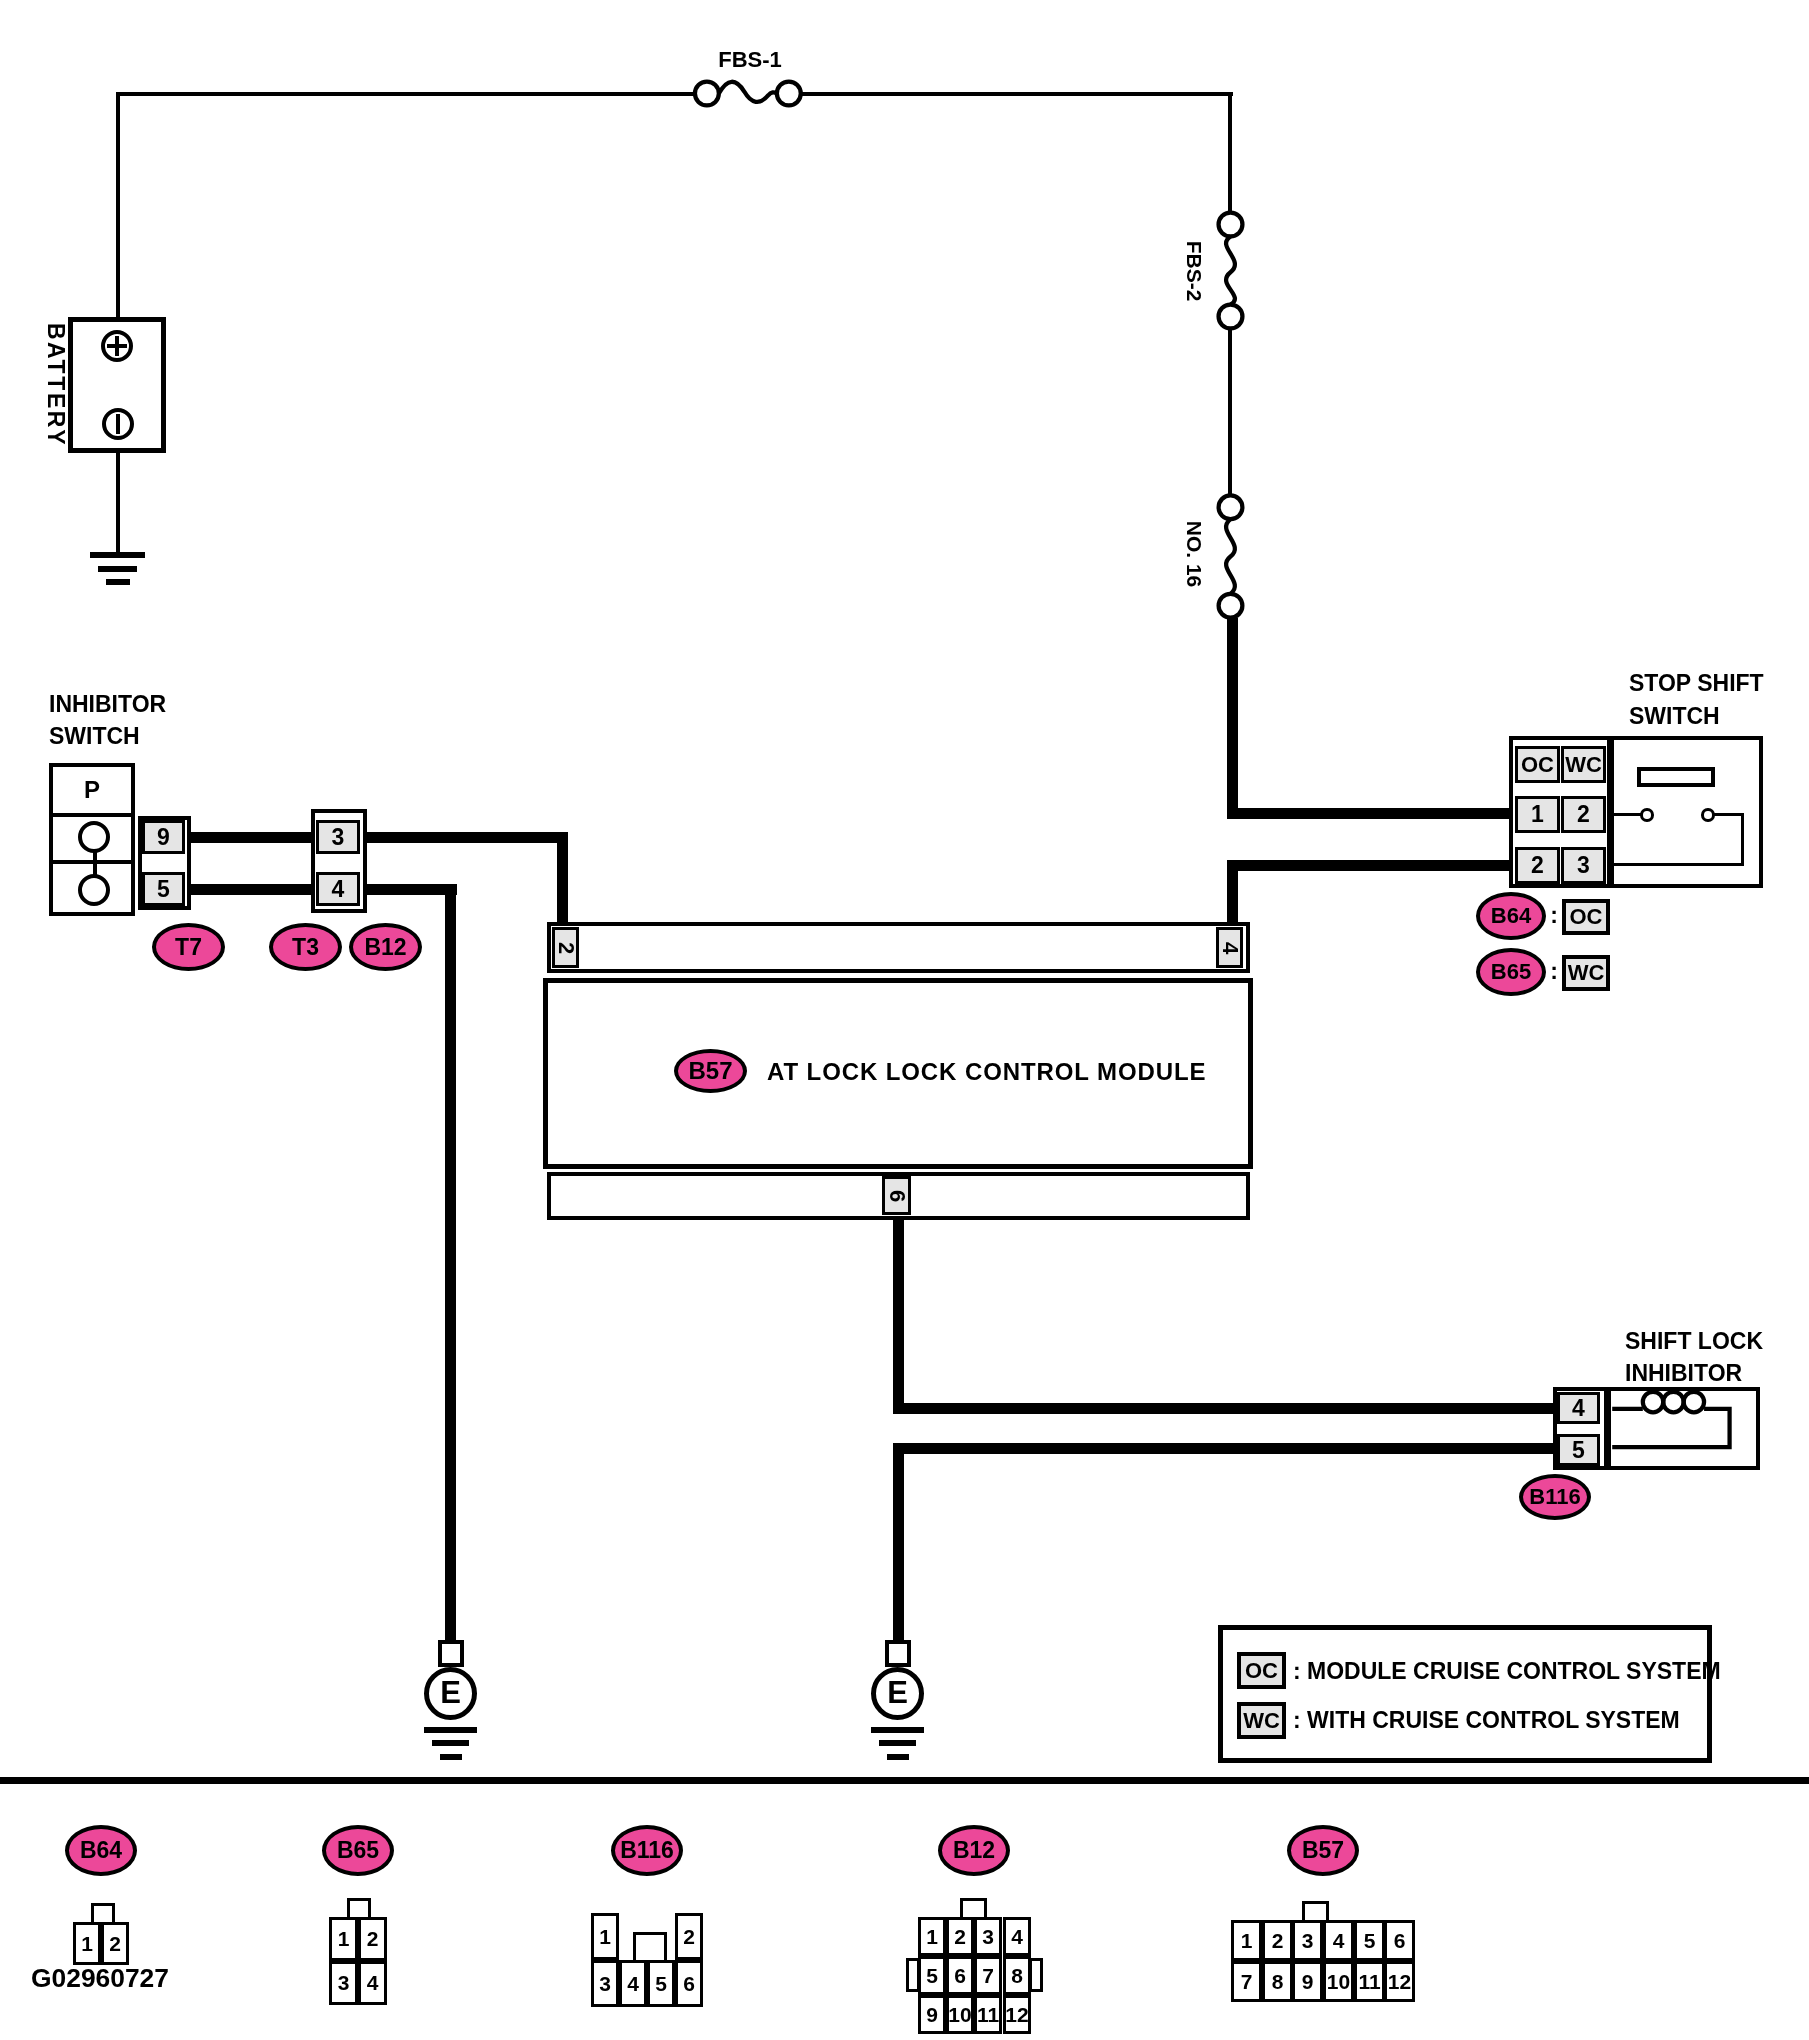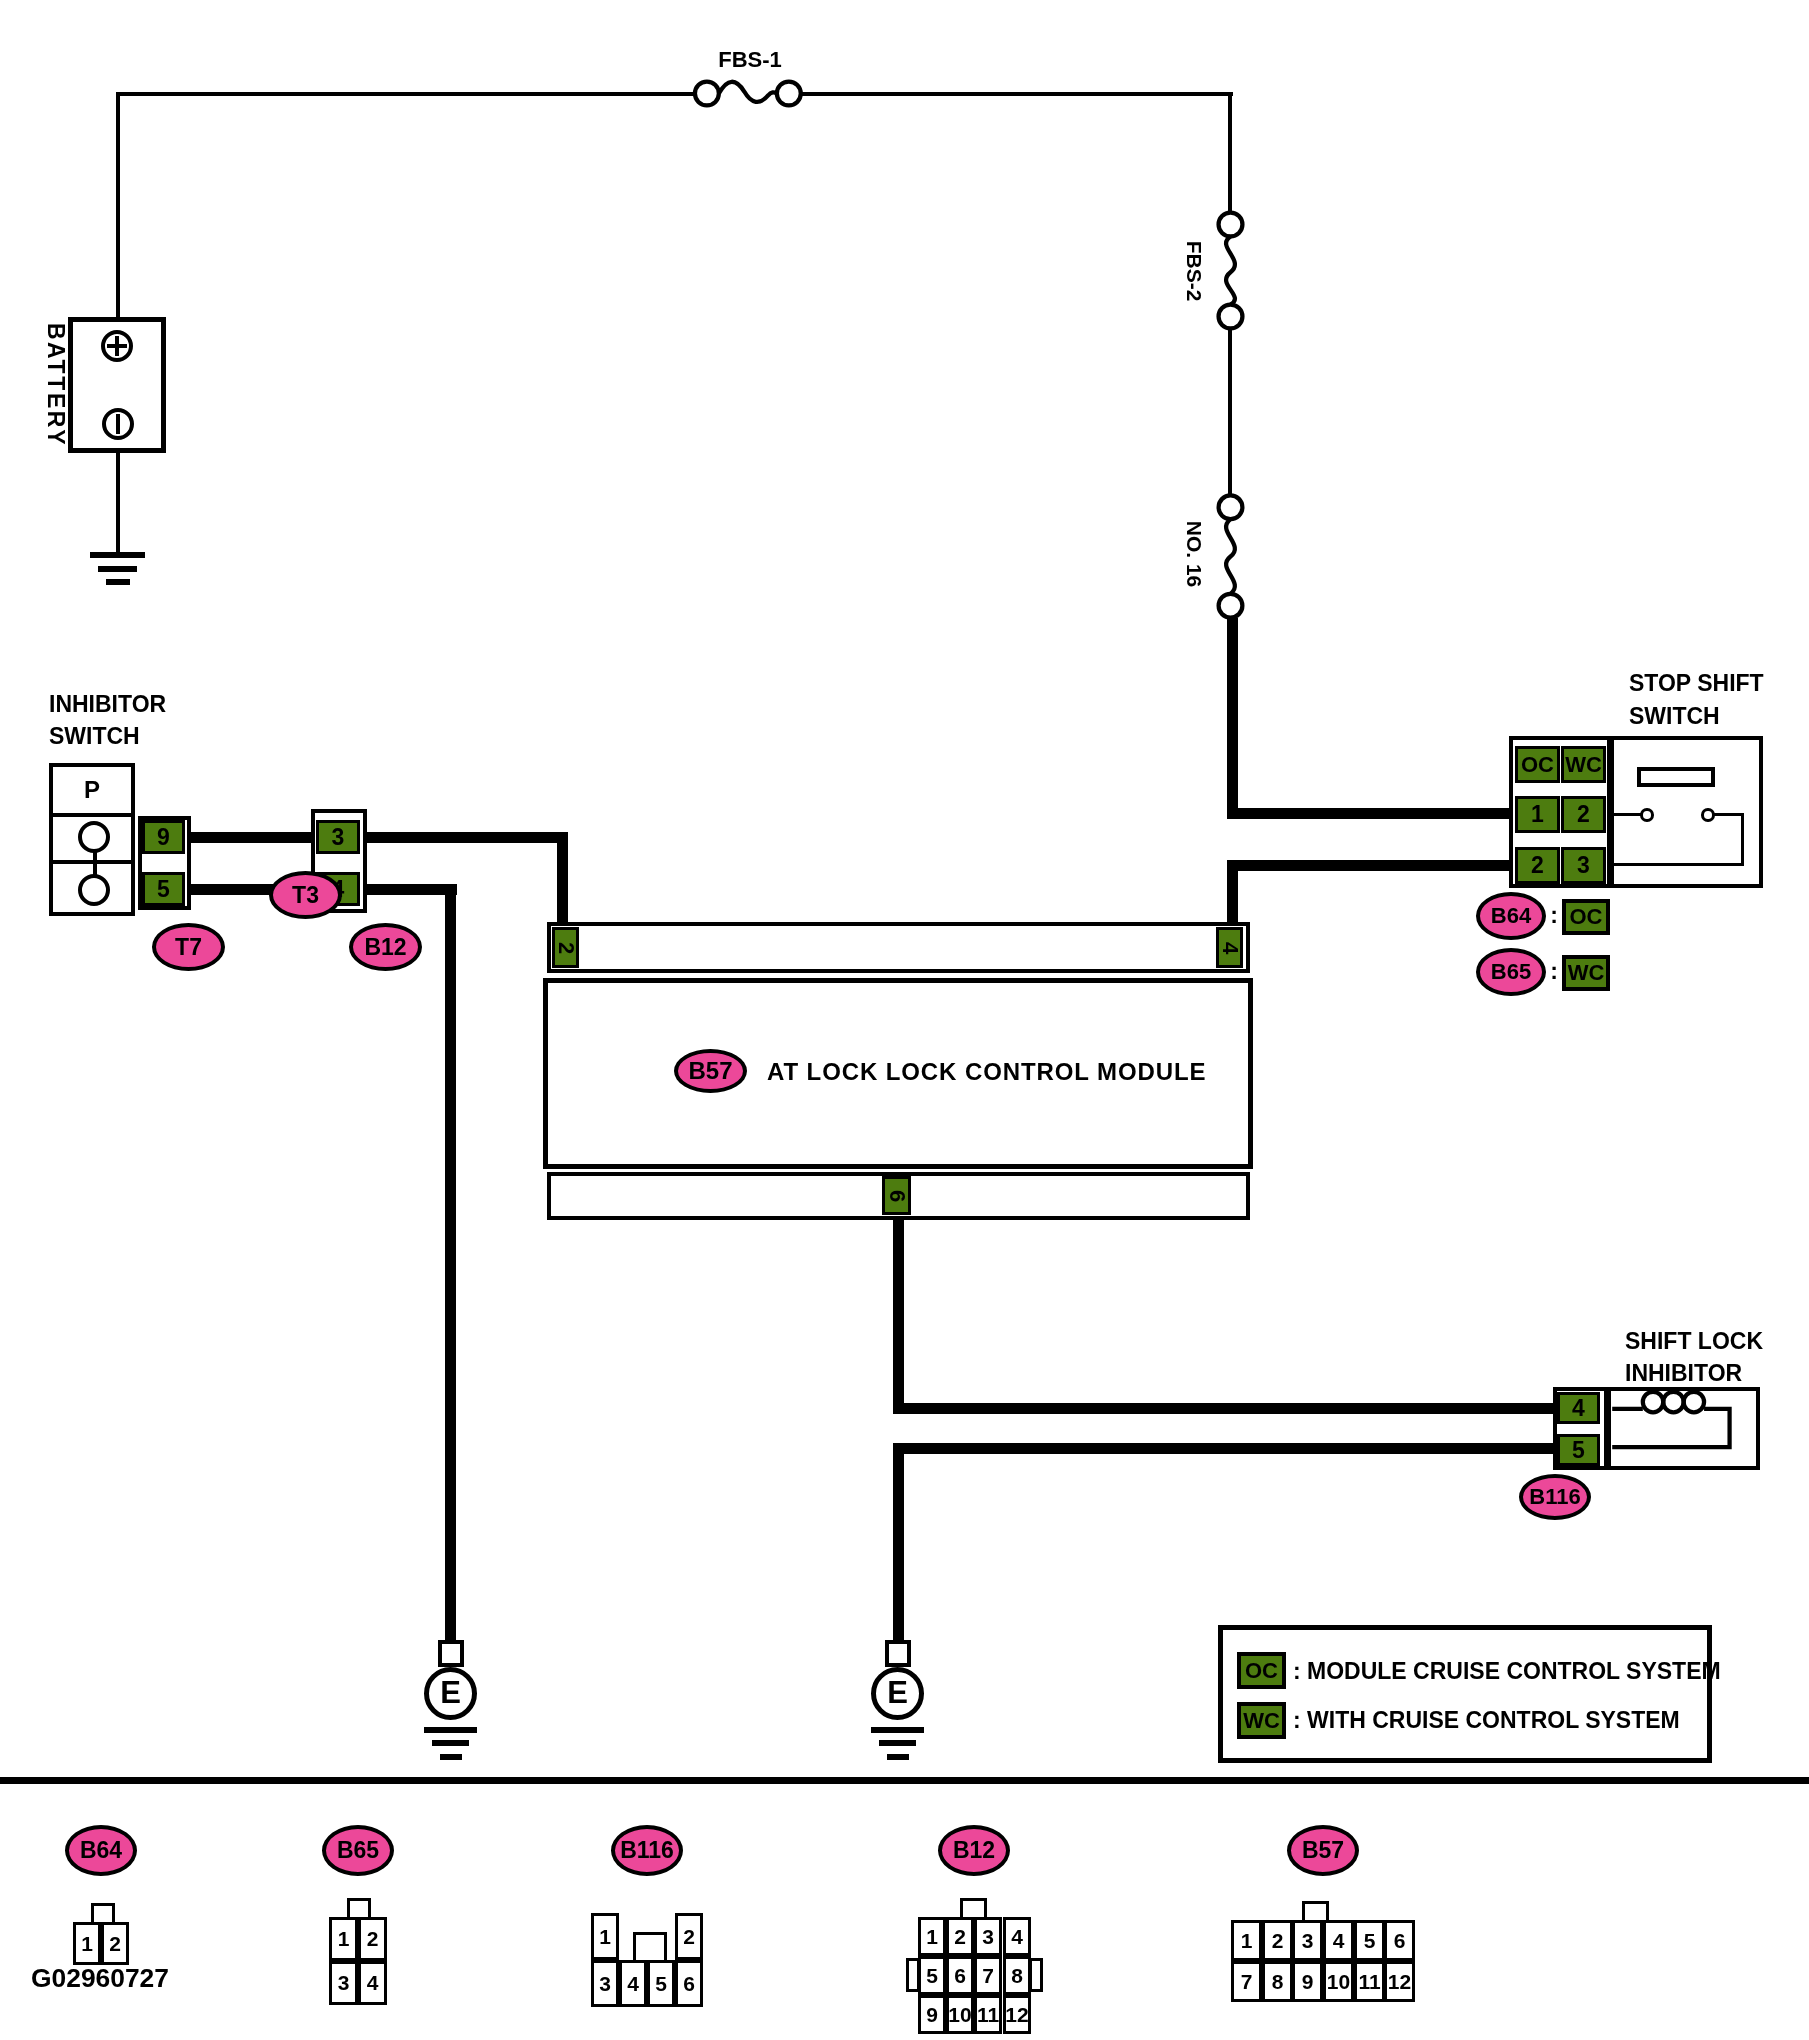--- a/index.html
+++ b/index.html
@@ -2,21 +2,21 @@
 <html style="font-size:13.6px"><head>
 <meta charset="utf-8">
 <style>
   html,body{margin:0;padding:0;background:#fff;}
   .stage{position:relative;width:1809px;height:2040px;background:#ffffff;overflow:hidden;
          font-family:"Liberation Sans",sans-serif;font-weight:bold;color:#000;}
   .wire{position:absolute;background:#000;}
   .box{position:absolute;border:4.3px solid #000;background:#fff;box-sizing:border-box;}
   .box.th6{border-width:5.1px;}
   .box.th4{border-width:3.4px;}
-  .cell{position:absolute;border:3.4px solid #000;background:#4d7c0f;box-sizing:border-box;
+  .cell{position:absolute;border:3.4px solid #000;background:#e5e5e5;box-sizing:border-box;
         display:flex;align-items:center;justify-content:center;font-size:23px;}
   .oval{position:absolute;border:4.3px solid #000;border-radius:50%;background:#ec4899;box-sizing:border-box;
         display:flex;align-items:center;justify-content:center;font-size:23px;}
   .lbl{position:absolute;font-size:23px;white-space:nowrap;line-height:1.1;}
   .lbl.center{transform:translate(-50%,-50%);}
   .lbl.vcenter{transform:translate(0,-50%);}
   .rot90{transform:translate(-50%,-50%) rotate(90deg);transform-origin:center;}
   .circ{position:absolute;border:4.3px solid #000;border-radius:50%;background:#fff;box-sizing:border-box;}
   .bar{position:absolute;background:#000;}
   svg{position:absolute;overflow:visible;}
@@ -93,21 +93,21 @@
   <div class="circ" style="left:78px;top:821px;width:32px;height:32px;"></div>
   <div class="circ" style="left:78px;top:874px;width:32px;height:32px;"></div>
   <div class="box" style="left:138px;top:816px;width:53px;height:94px;"></div>
   <div class="cell" style="left:142px;top:820px;width:43px;height:34px;">9</div>
   <div class="cell" style="left:142px;top:872px;width:43px;height:34px;">5</div>
   <div class="oval" style="left:152px;top:923px;width:73px;height:48px;">T7</div>
 
   <div class="box" style="left:311px;top:809px;width:56px;height:104px;"></div>
   <div class="cell" style="left:316px;top:820px;width:44px;height:34px;">3</div>
   <div class="cell" style="left:316px;top:872px;width:44px;height:34px;">4</div>
-  <div class="oval" style="left:269px;top:871px;width:73px;height:48px;">T3</div>
+  <div class="oval" style="left:269px;top:923px;width:73px;height:48px;">T3</div>
   <div class="oval" style="left:349px;top:923px;width:73px;height:48px;">B12</div>
 
   <div class="lbl" style="left:1629px;top:671px;">STOP SHIFT</div>
   <div class="lbl" style="left:1629px;top:704px;">SWITCH</div>
   <div class="box" style="left:1509px;top:736px;width:102px;height:152px;"></div>
   <div class="box" style="left:1610px;top:736px;width:153px;height:152px;"></div>
   <div class="cell" style="left:1515px;top:746px;width:45px;height:37px;font-size:22px;">OC</div>
   <div class="cell" style="left:1561px;top:746px;width:45px;height:37px;font-size:22px;">WC</div>
   <div class="cell" style="left:1515px;top:796px;width:45px;height:37px;">1</div>
   <div class="cell" style="left:1561px;top:796px;width:45px;height:37px;">2</div>

